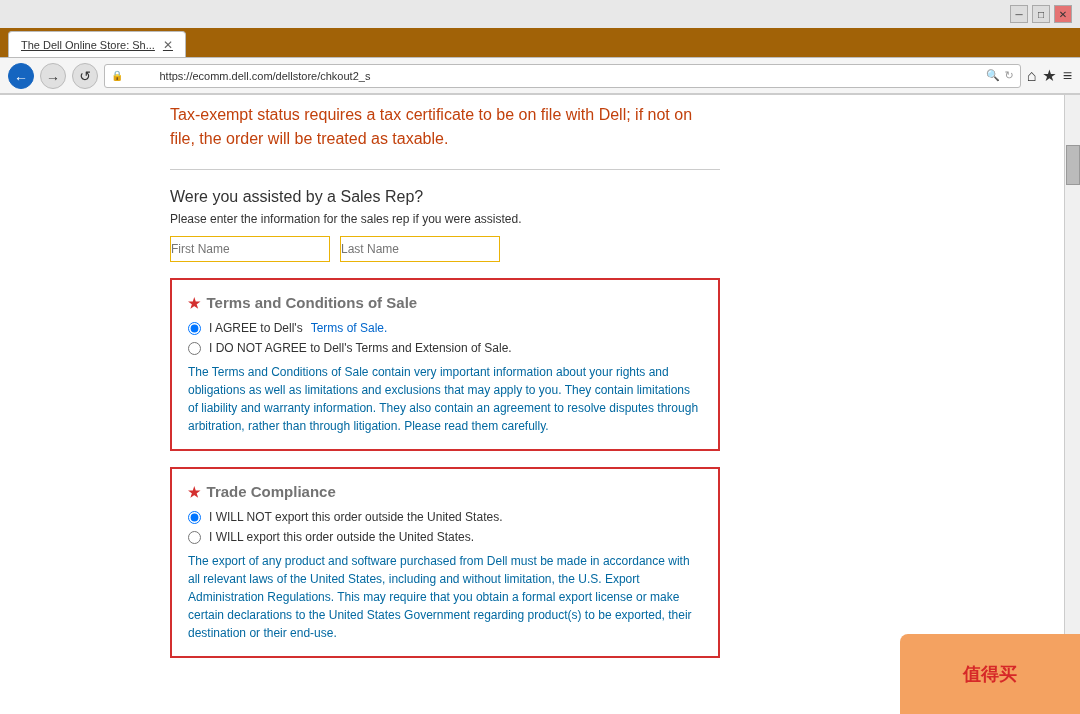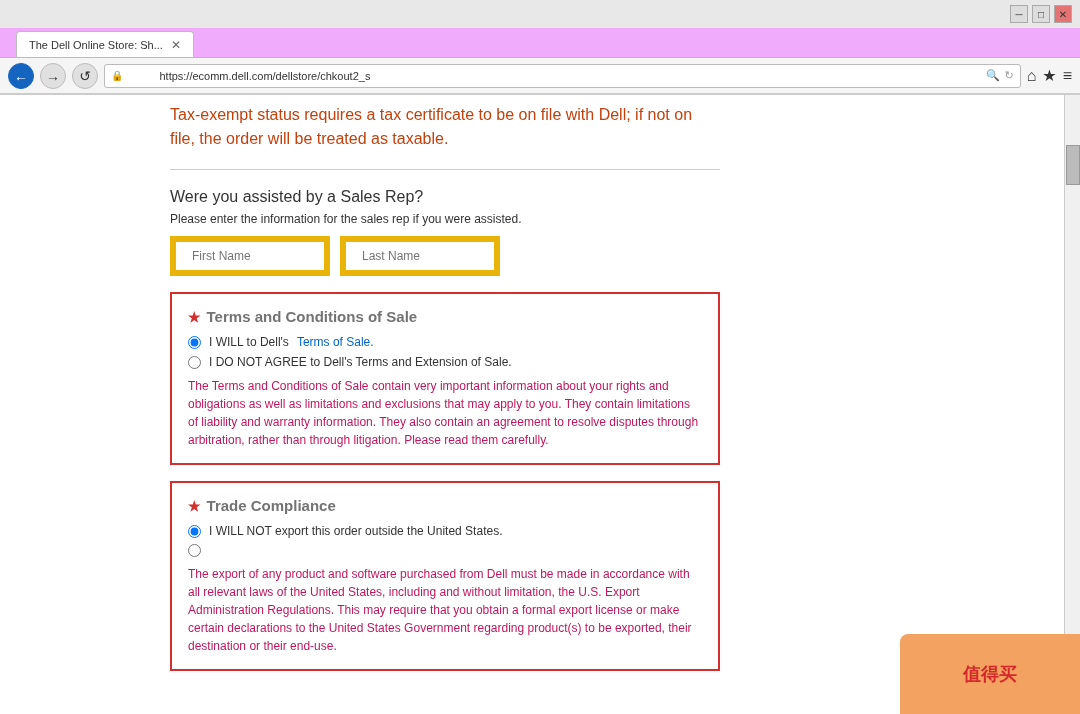--- a/index.html
+++ b/index.html
@@ -59,23 +59,24 @@
       font-size: 11px;
       color: #333;
       gap: 4px;
     }
     .address-bar .lock-icon { color: #666; font-size: 10px; }
     .address-text { color: #333; flex: 1; padding-left: 32px; }
     .tab-bar {
       height: 30px;
       display: flex;
       align-items: flex-end;
-      padding: 0 16px;
-      background: #f0abfc;
+      padding: 0 8px;
+      background: #a16207;
       border-bottom: 1px solid #bbb;
+      text-decoration: underline;
     }
     .tab {
       height: 26px;
       padding: 0 12px;
       border: 1px solid #bbb;
       border-bottom: none;
       background: white;
       display: flex; align-items: center; gap: 8px;
       font-size: 11px;
       border-radius: 4px 4px 0 0;
@@ -156,23 +157,23 @@
       font-size: 12px;
       color: #333;
       margin-bottom: 10px;
     }
     .form-row {
       display: flex;
       gap: 10px;
       margin-bottom: 8px;
     }
     .form-input {
-      height: 40px;
-      border: 6px solid #eab308;
-      padding: 0 16px;
+      height: 26px;
+      border: 1px solid #eab308;
+      padding: 0 0;
       font-size: 12px;
       color: #999;
       background: white;
       width: 160px;
     }
     .form-input.small { width: 80px; }
 
     
     .bordered-section {
       border: 2px solid #d32f2f;
@@ -207,21 +208,21 @@
     .radio-option input[type="radio"] {
       margin: 0;
       cursor: pointer;
     }
     .radio-option a {
       color: #0066cc;
       text-decoration: none;
     }
     .section-body-text {
       font-size: 12px;
-      color: #be185d;
+      color: #0369a1;
       line-height: 1.5;
       margin-top: 8px;
     }
 
     
     .watermark {
       position: fixed;
       bottom: 0;
       right: 0;
       width: 180px;
@@ -288,41 +289,42 @@
         </div>
       </div>
 
       <div class="bordered-section" style="margin-top: 16px;">
         <div class="section-header">
           <span class="required-star">★</span>
           <span class="section-heading">Terms and Conditions of Sale</span>
         </div>
         <div class="radio-option">
           <input type="radio" name="terms" value="agree" checked="" style="">
-          <span>I WILL to Dell's </span>
+          <span>I AGREE to Dell's </span>
             <a href="#">Terms of Sale.</a>
         </div>
         <div class="radio-option">
           <input type="radio" name="terms" value="disagree" style="">
           <span>I DO NOT AGREE to Dell's Terms and Extension of Sale.</span>
         </div>
         <div class="section-body-text">The Terms and Conditions of Sale contain very important information about your rights and obligations as well as limitations and exclusions that may apply to you. They contain limitations of liability and warranty information. They also contain an agreement to resolve disputes through arbitration, rather than through litigation. Please read them carefully.</div>
       </div>
 
       <div class="bordered-section">
         <div class="section-header">
           <span class="required-star">★</span>
           <span class="section-heading">Trade Compliance</span>
         </div>
         <div class="radio-option">
           <input type="radio" name="trade" value="will_not_export" checked="" style="">
           <span>I WILL NOT export this order outside the United States.</span>
         </div>
         <div class="radio-option">
           <input type="radio" name="trade" value="will_export" style="">
+          <span>I WILL export this order outside the United States.</span>
         </div>
         <div class="section-body-text">The export of any product and software purchased from Dell must be made in accordance with all relevant laws of the United States, including and without limitation, the U.S. Export Administration Regulations. This may require that you obtain a formal export license or make certain declarations to the United States Government regarding product(s) to be exported, their destination or their end-use.</div>
       </div>
 
     </div>
   </div>
 
   <div class="scrollbar">
     <div class="scrollbar-thumb"></div>
   </div>

